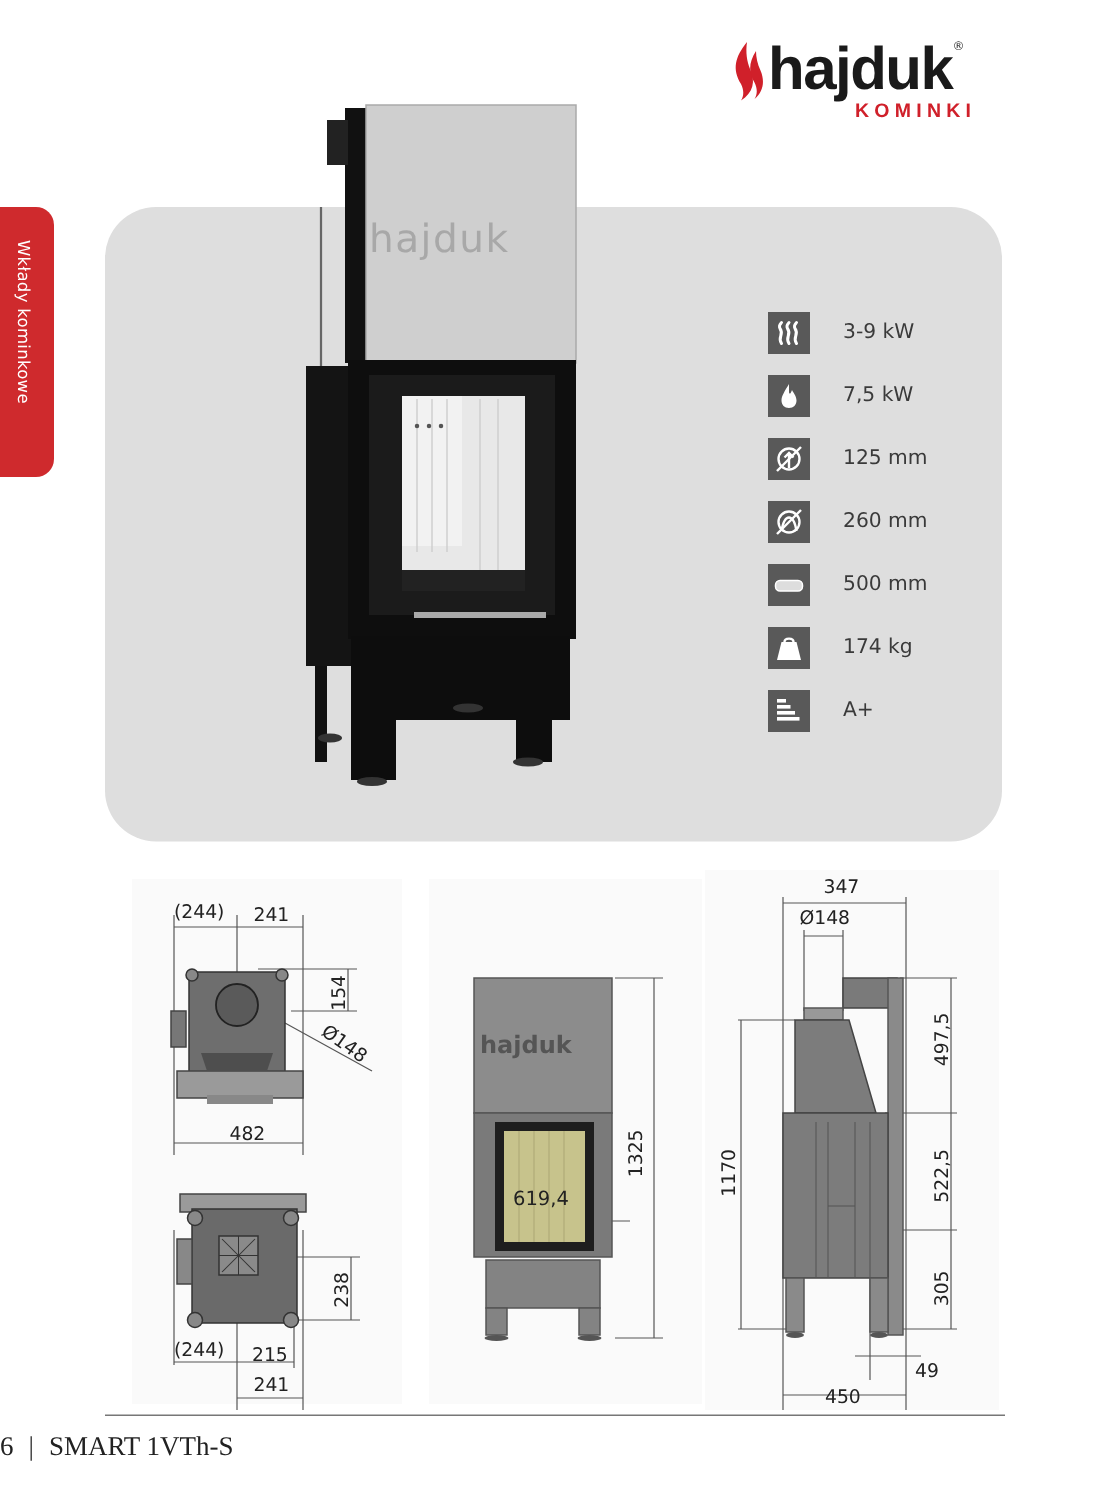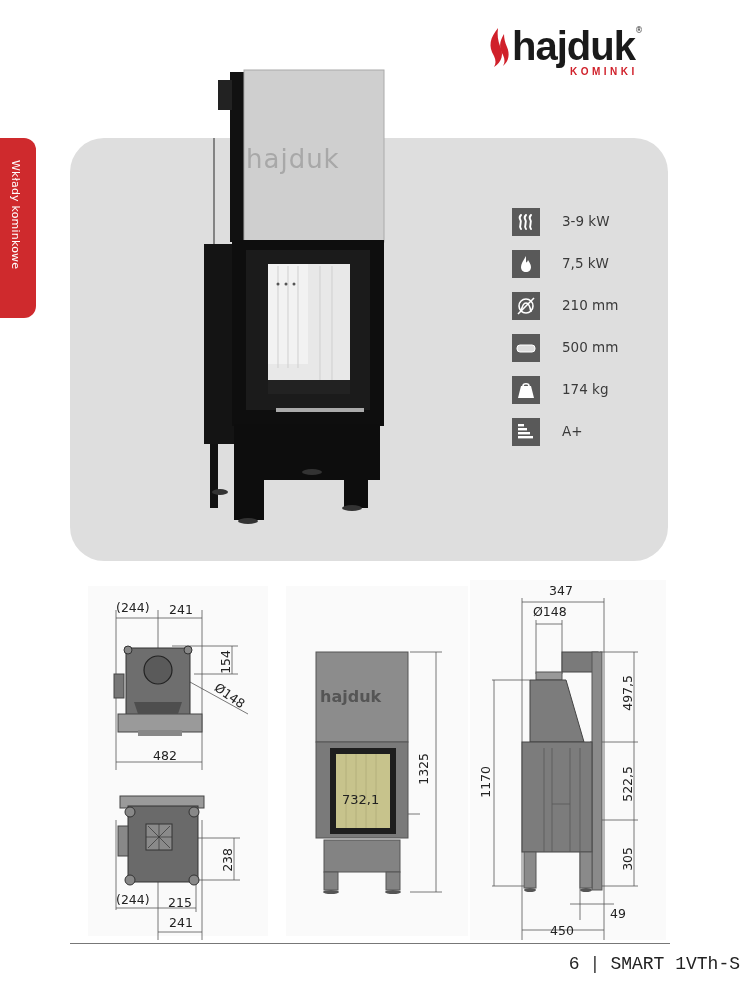--- a/index.html
+++ b/index.html
@@ -1,21 +1,21 @@
 <!DOCTYPE html>
 <html><head>
 <meta charset="utf-8">
 <style>
   * { box-sizing: border-box; margin: 0; padding: 0; }
   html, body { width: 740px; height: 1000px; background: #ffffff; overflow: hidden; }
   body { position: relative; font-family: "DejaVu Sans", "Liberation Sans", sans-serif; color: #333; }
 
   .logo { position: absolute; left: 478px; top: 22px; width: 200px; height: 60px; }
   .logo-word { position: absolute; left: 34px; top: 2px; font-family: "Liberation Sans", sans-serif; font-weight: 900; font-size: 40px; letter-spacing: -1px; color: #1a1a1a; line-height: 44px; }
-  .logo-sub { position: absolute; left: 92px; top: 44px; font-family: "Liberation Sans", sans-serif; font-weight: 700; font-size: 10px; letter-spacing: 3.5px; color: #d0202a; }
+  .logo-sub { position: absolute; left: 92px; top: 44px; font-family: "Liberation Sans", sans-serif; font-weight: 700; font-size: 13px; letter-spacing: 3.5px; color: #d0202a; }
   .logo-reg { position: absolute; left: 157px; top: 4px; font-size: 8px; color: #333; }
   .logo-flame { position: absolute; left: 6px; top: 4px; width: 30px; height: 42px; }
 
   .side-tab { position: absolute; left: 0; top: 138px; width: 36px; height: 180px; background: #cf2a2d; border-radius: 0 12px 12px 0; }
   .side-tab-label { position: absolute; left: 9px; top: 22px; writing-mode: vertical-rl; font-family: "DejaVu Sans", sans-serif; font-size: 11px; color: #fff; letter-spacing: 0.2px; }
 
   .panel { position: absolute; left: 70px; top: 138px; width: 598px; height: 423px; background: #dedede; border-radius: 34px; }
 
   .product { position: absolute; left: 200px; top: 68px; width: 200px; height: 460px; }
 
@@ -24,21 +24,21 @@
   .spec-icon { width: 28px; height: 28px; background: #595959; display: flex; align-items: center; justify-content: center; }
   .spec-icon svg { width: 22px; height: 22px; }
   .spec-value { margin-left: 22px; margin-top: 5px; font-family: "DejaVu Sans", sans-serif; font-size: 13.5px; color: #3a3a3a; }
 
   .drawing-bg { position: absolute; background: #fafafa; }
 
   .dim { position: absolute; font-family: "DejaVu Sans", sans-serif; font-size: 12.5px; color: #222; white-space: nowrap; }
   .dim.v { writing-mode: vertical-rl; transform: rotate(180deg); }
 
   .footer-line { position: absolute; left: 70px; top: 943px; width: 600px; height: 1px; background: #777; }
-  .footer { position: absolute; left: 0; top: 954px; width: 740px; text-align: right; font-family: Liberation Mono, monospace; font-size: 18px; color: #222; }
+  .footer { position: absolute; left: 0; top: 954px; width: 740px; text-align: left; font-family: Liberation Serif, serif; font-size: 18px; color: #222; }
   .footer span { display: inline-block; }
   .footer .sep { margin: 0 10px; color: #333; }
 </style>
 </head>
 <body>
 
 <div class="logo">
   <svg class="logo-flame" viewBox="0 0 30 42">
     <path d="M14 2 C6 12 4 20 10 30 C12 34 12 38 10 41 C18 36 20 28 16 20 C14 15 13 9 14 2Z" fill="#d0202a"></path>
     <path d="M20 8 C15 16 15 22 19 29 C21 33 21 37 19 40 C25 35 26 28 23 21 C21 17 20 12 20 8Z" fill="#d0202a"></path>
@@ -116,25 +116,37 @@
         </svg>
     </div>
     <div class="spec-value">7,5 kW</div>
   </div>
   <div class="spec-row">
     <div class="spec-icon">
       <svg viewBox="0 0 22 22">
           <g fill="none" stroke="#fff" stroke-width="1.6">
             <circle cx="11" cy="11" r="7"></circle>
             <line x1="3" y1="19" x2="19" y2="3"></line>
+            <path d="M11 17 V7 M8 10 L11 7 L14 10"></path>
+          </g>
+        </svg>
+    </div>
+    <div class="spec-value">125 mm</div>
+  </div>
+  <div class="spec-row">
+    <div class="spec-icon">
+      <svg viewBox="0 0 22 22">
+          <g fill="none" stroke="#fff" stroke-width="1.6">
+            <circle cx="11" cy="11" r="7"></circle>
+            <line x1="3" y1="19" x2="19" y2="3"></line>
             <path d="M6 17 C7 11 9 8 11 8 C13 8 15 11 16 17"></path>
           </g>
         </svg>
     </div>
-    <div class="spec-value">210 mm</div>
+    <div class="spec-value">260 mm</div>
   </div>
   <div class="spec-row">
     <div class="spec-icon">
       <svg viewBox="0 0 22 22">
           <rect x="2" y="8" width="18" height="7" rx="3" fill="#ddd" stroke="#fff" stroke-width="1"></rect>
         </svg>
     </div>
     <div class="spec-value">500 mm</div>
   </div>
   <div class="spec-row">
@@ -241,21 +253,21 @@
       <line x1="56" y1="114" x2="56" y2="188"></line>
     <line x1="66" y1="114" x2="66" y2="188"></line>
       <line x1="76" y1="114" x2="76" y2="188"></line>
   </g>
   <rect x="24" y="200" width="76" height="32" fill="#838383" stroke="#555"></rect>
   <rect x="24" y="232" width="14" height="18" fill="#838383" stroke="#555"></rect>
   <rect x="86" y="232" width="14" height="18" fill="#838383" stroke="#555"></rect>
   <ellipse cx="31" cy="252" rx="8" ry="2" fill="#555"></ellipse>
   <ellipse cx="93" cy="252" rx="8" ry="2" fill="#555"></ellipse>
 </svg>
-<div class="dim" style="left:342px; top:792px; font-size:13px;">732,1</div>
+<div class="dim" style="left:342px; top:792px; font-size:13px;">619,4</div>
 <div class="dim v" style="left:416px; top:753px;">1325</div>
 
 <svg style="position:absolute; left:470px; top:580px;" width="200" height="360" viewBox="0 0 200 360">
   <g stroke="#555" stroke-width="0.8" fill="none">
     <line x1="52" y1="18" x2="52" y2="360"></line>
     <line x1="134" y1="18" x2="134" y2="360"></line>
     <line x1="52" y1="22" x2="134" y2="22"></line>
     <line x1="66" y1="40" x2="66" y2="94"></line>
     <line x1="92" y1="40" x2="92" y2="94"></line>
     <line x1="66" y1="44" x2="92" y2="44"></line>

